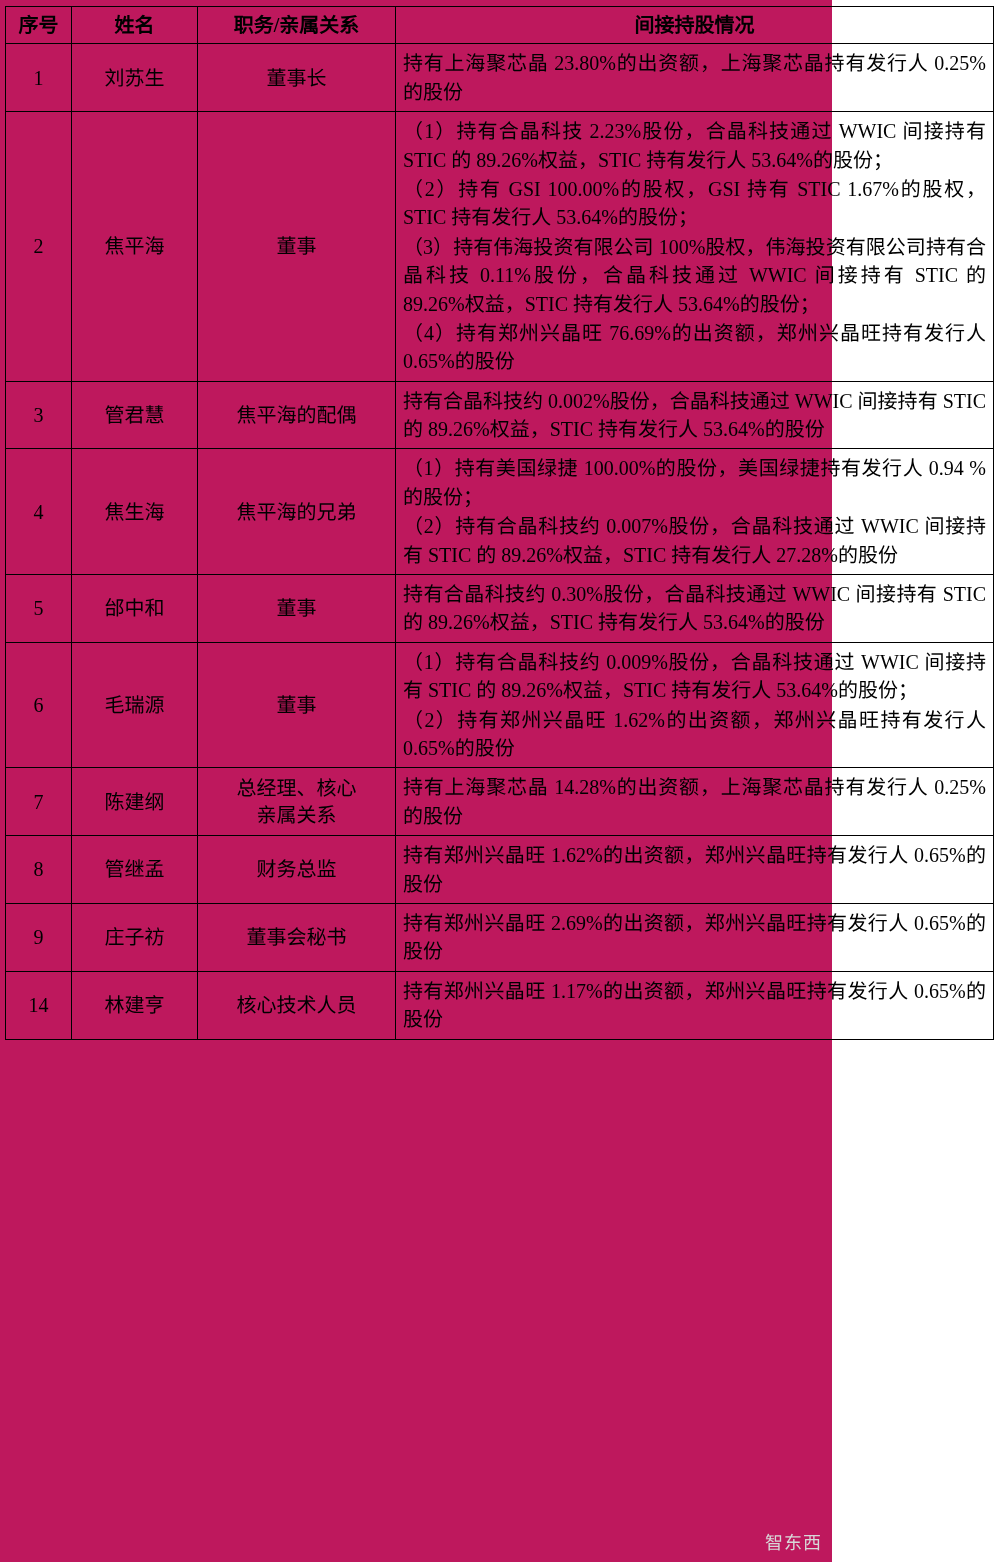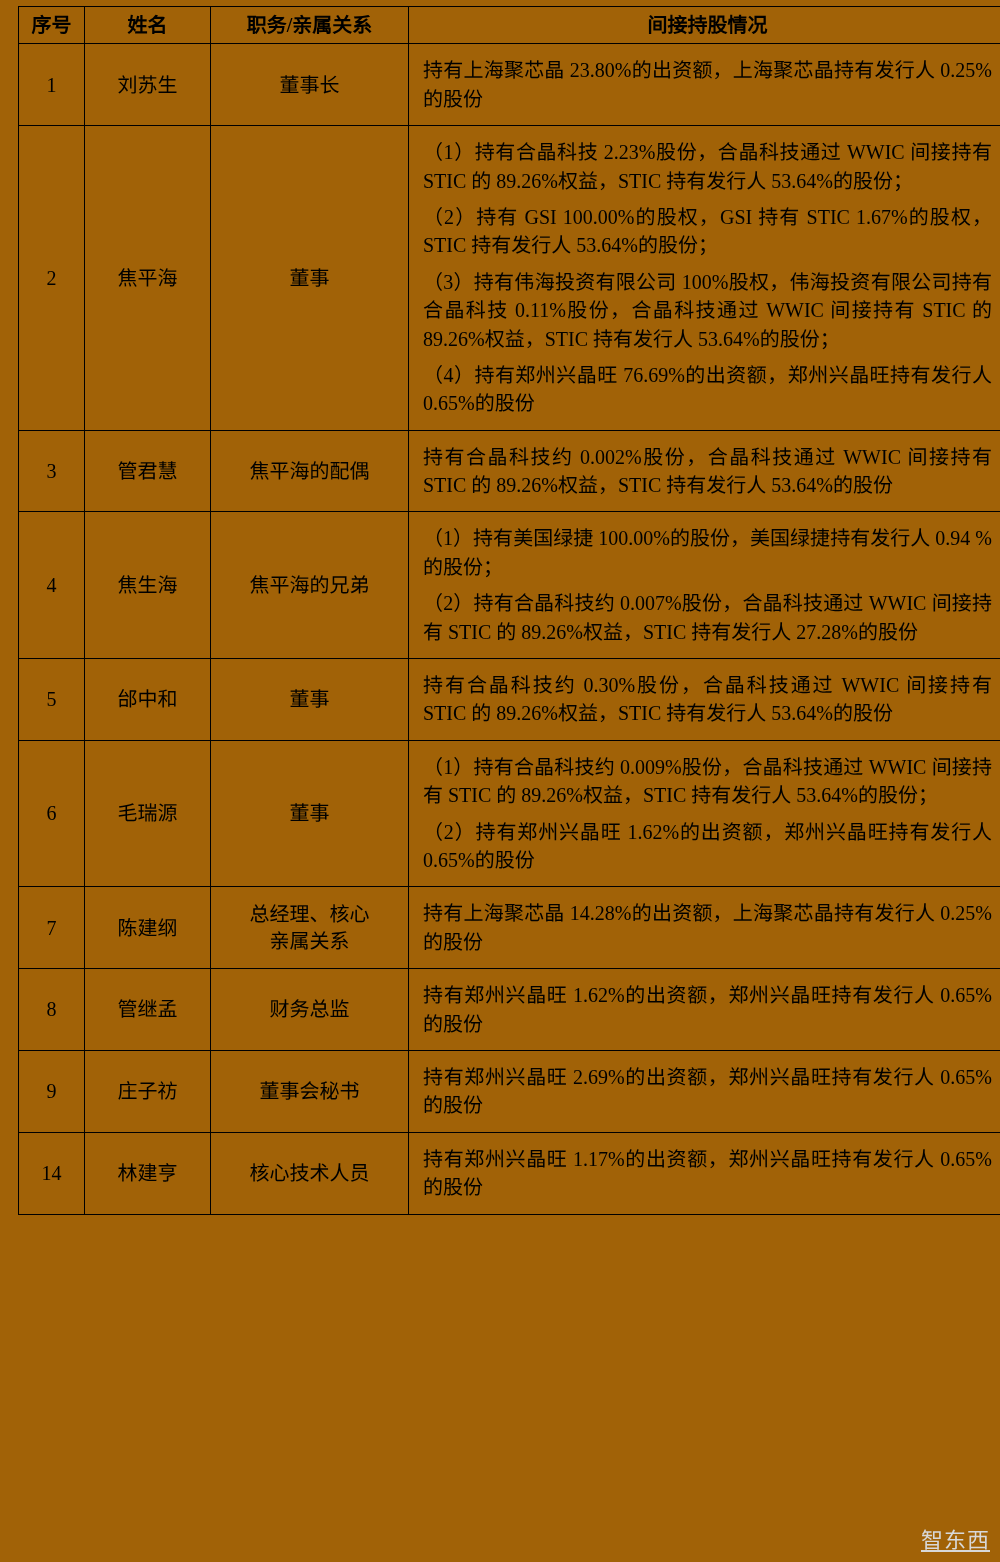--- a/index.html
+++ b/index.html
@@ -6,26 +6,26 @@
     margin: 0;
     padding: 0;
     background: #ffffff;
   }
   body {
     width: 1000px;
     font-family: "Liberation Serif", "DejaVu Serif", serif;
     color: #000000;
   }
   .page {
-    width: 1000px;
+    width: 832px;
     min-height: 1562px;
     position: relative;
-    background: #a16207;
+    background: #be185d;
     box-sizing: border-box;
-    padding: 6px 6px 0 18px;
+    padding: 6px 6px 0 5px;
   }
   table.share-table {
     border-collapse: collapse;
     width: 988px;
     table-layout: fixed;
     margin: 0 auto;
   }
   table.share-table td, table.share-table th {
     border: 1px solid #000;
     vertical-align: middle;
@@ -46,39 +46,38 @@
   }
   td.seq, td.name, td.role {
     text-align: center;
   }
   td.detail {
     text-align: justify;
     text-justify: inter-ideograph;
     padding: 5px 8px 5px 8px;
   }
   td.detail p {
-    margin: 8px;
+    margin: 1px;
     padding: 0;
     text-indent: 0;
     font-family: Liberation Serif, serif;
   }
   td.role .role-2line {
     display: block;
     line-height: 1.35;
   }
   .watermark {
     position: absolute;
     right: 10px;
     bottom: 8px;
     font-family: "Liberation Sans", sans-serif;
-    font-size: 22px;
+    font-size: 18px;
     color: #d8d8d8;
     letter-spacing: 1px;
     user-select: none;
-    text-decoration: underline;
   }
 </style>
 </head>
 <body>
 
 <div class="page">
 
   <table class="share-table">
     <colgroup>
       <col class="c-seq">

